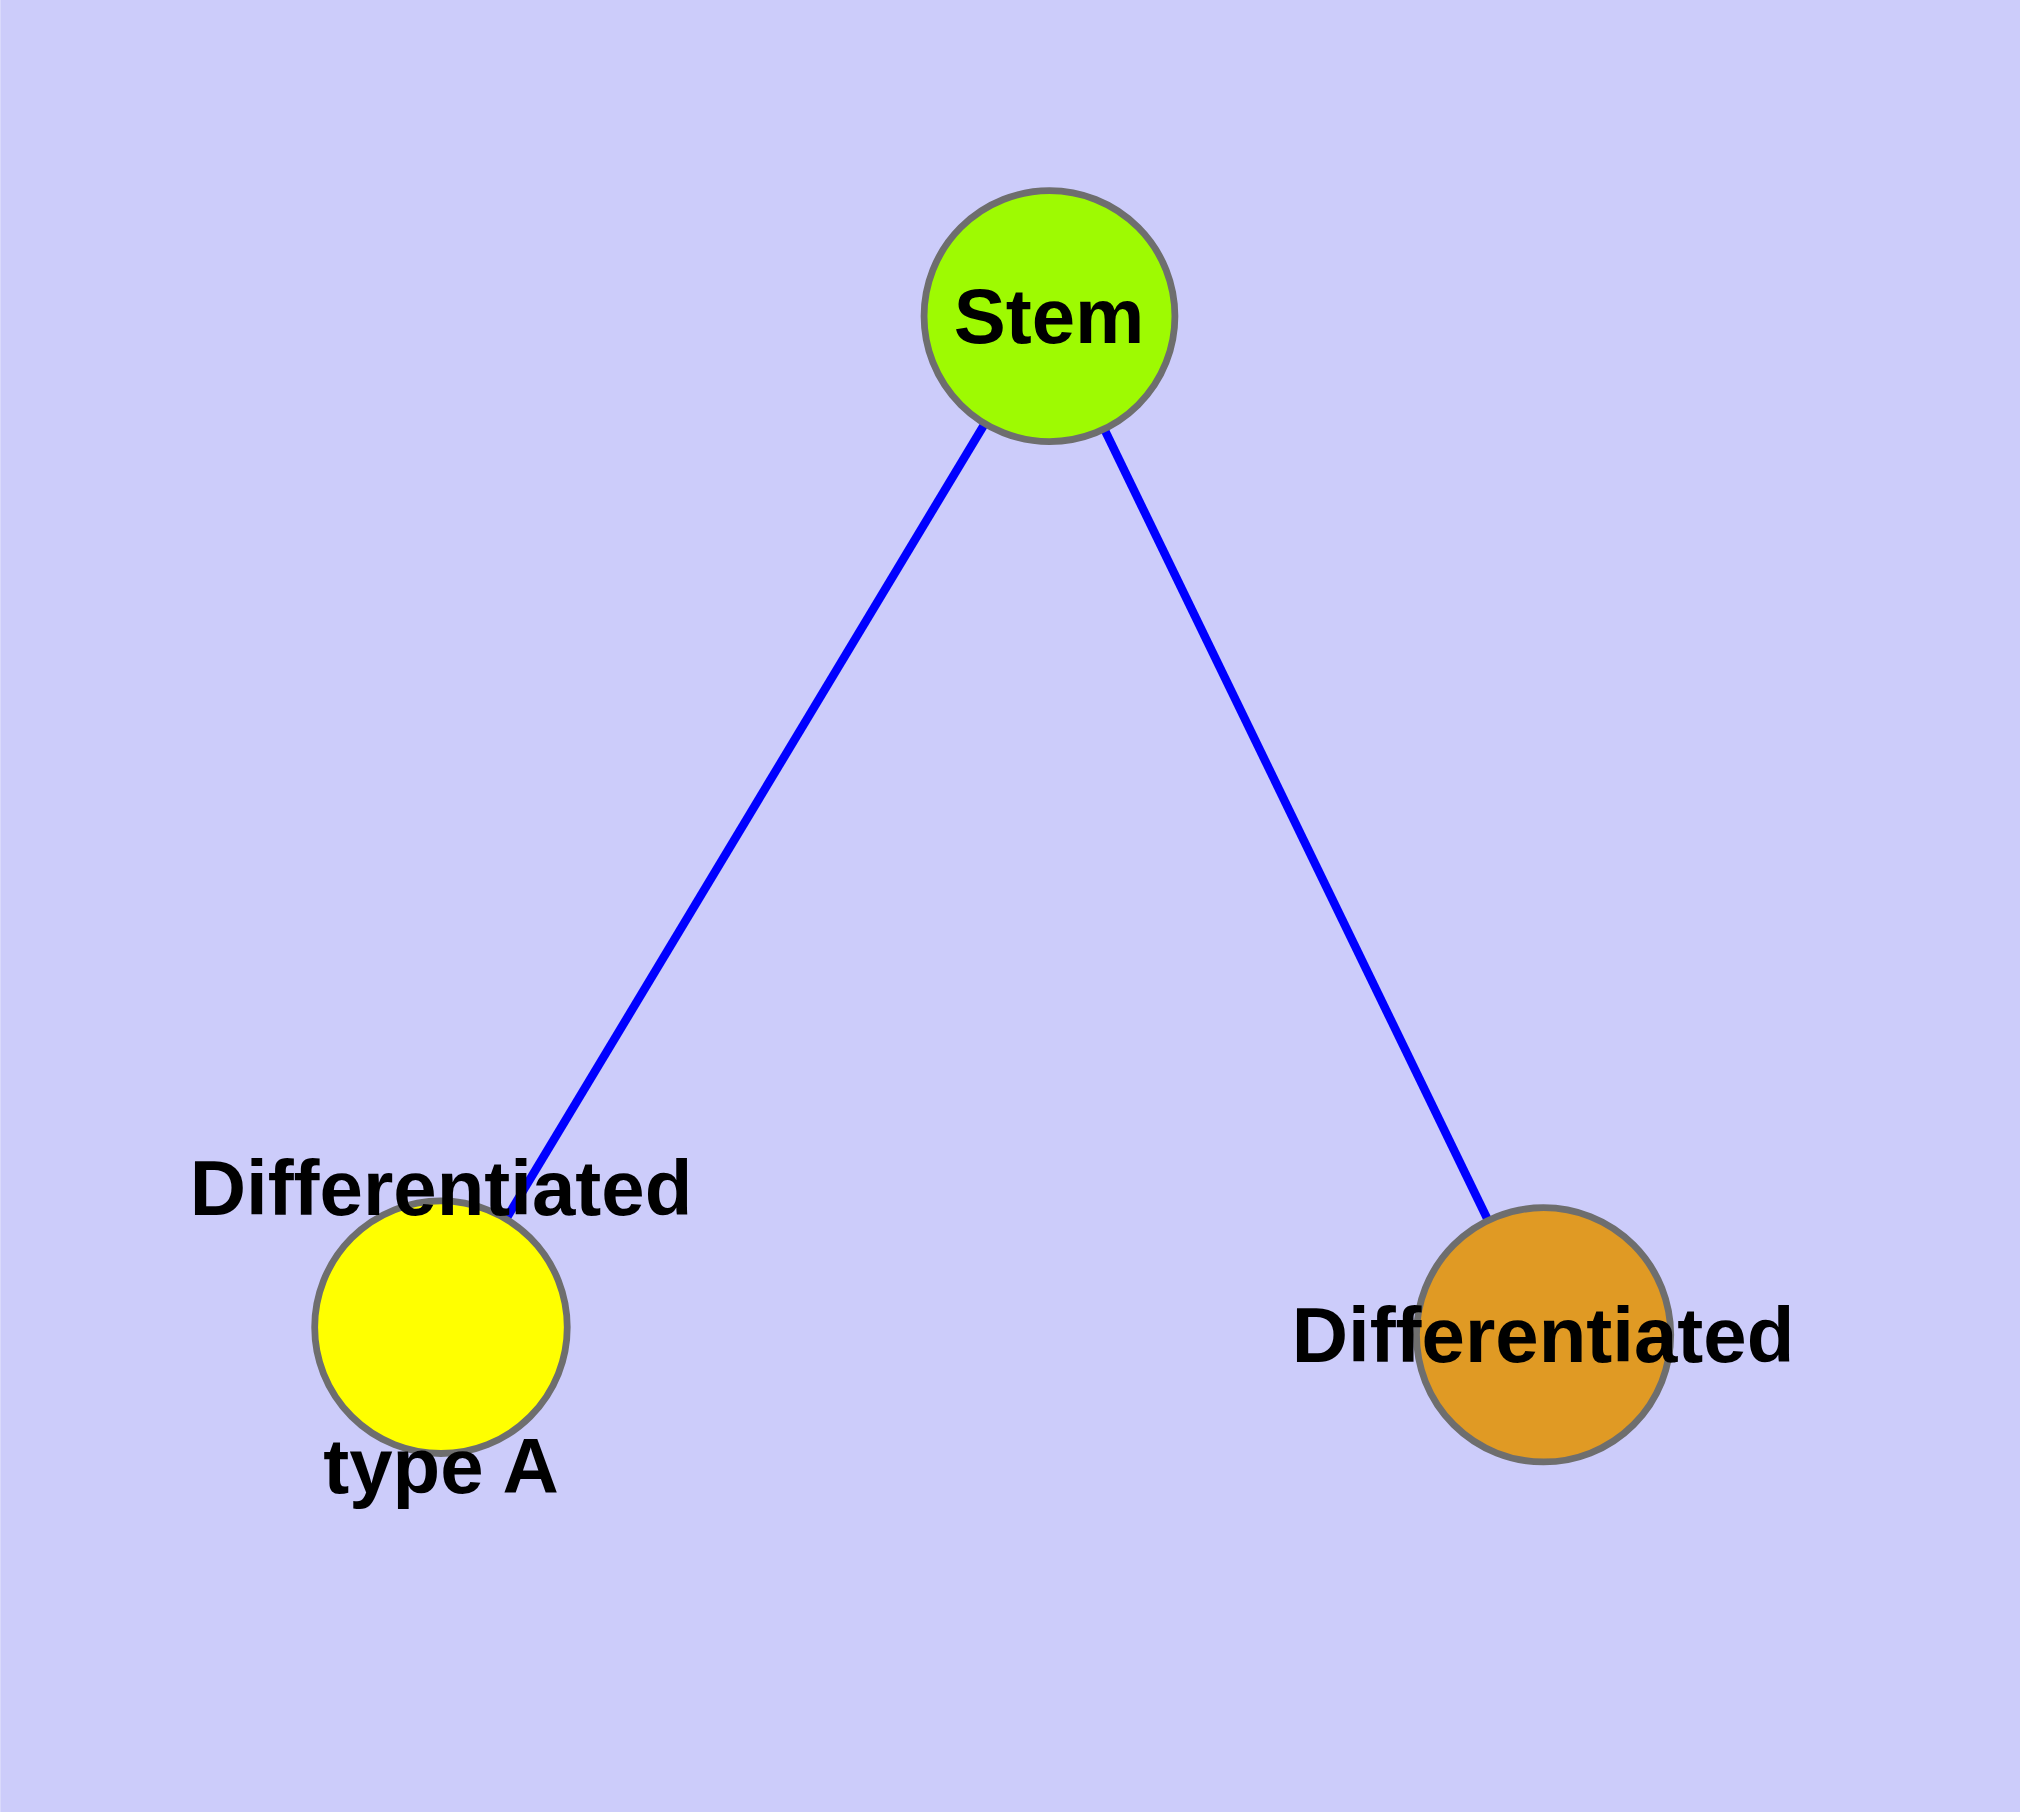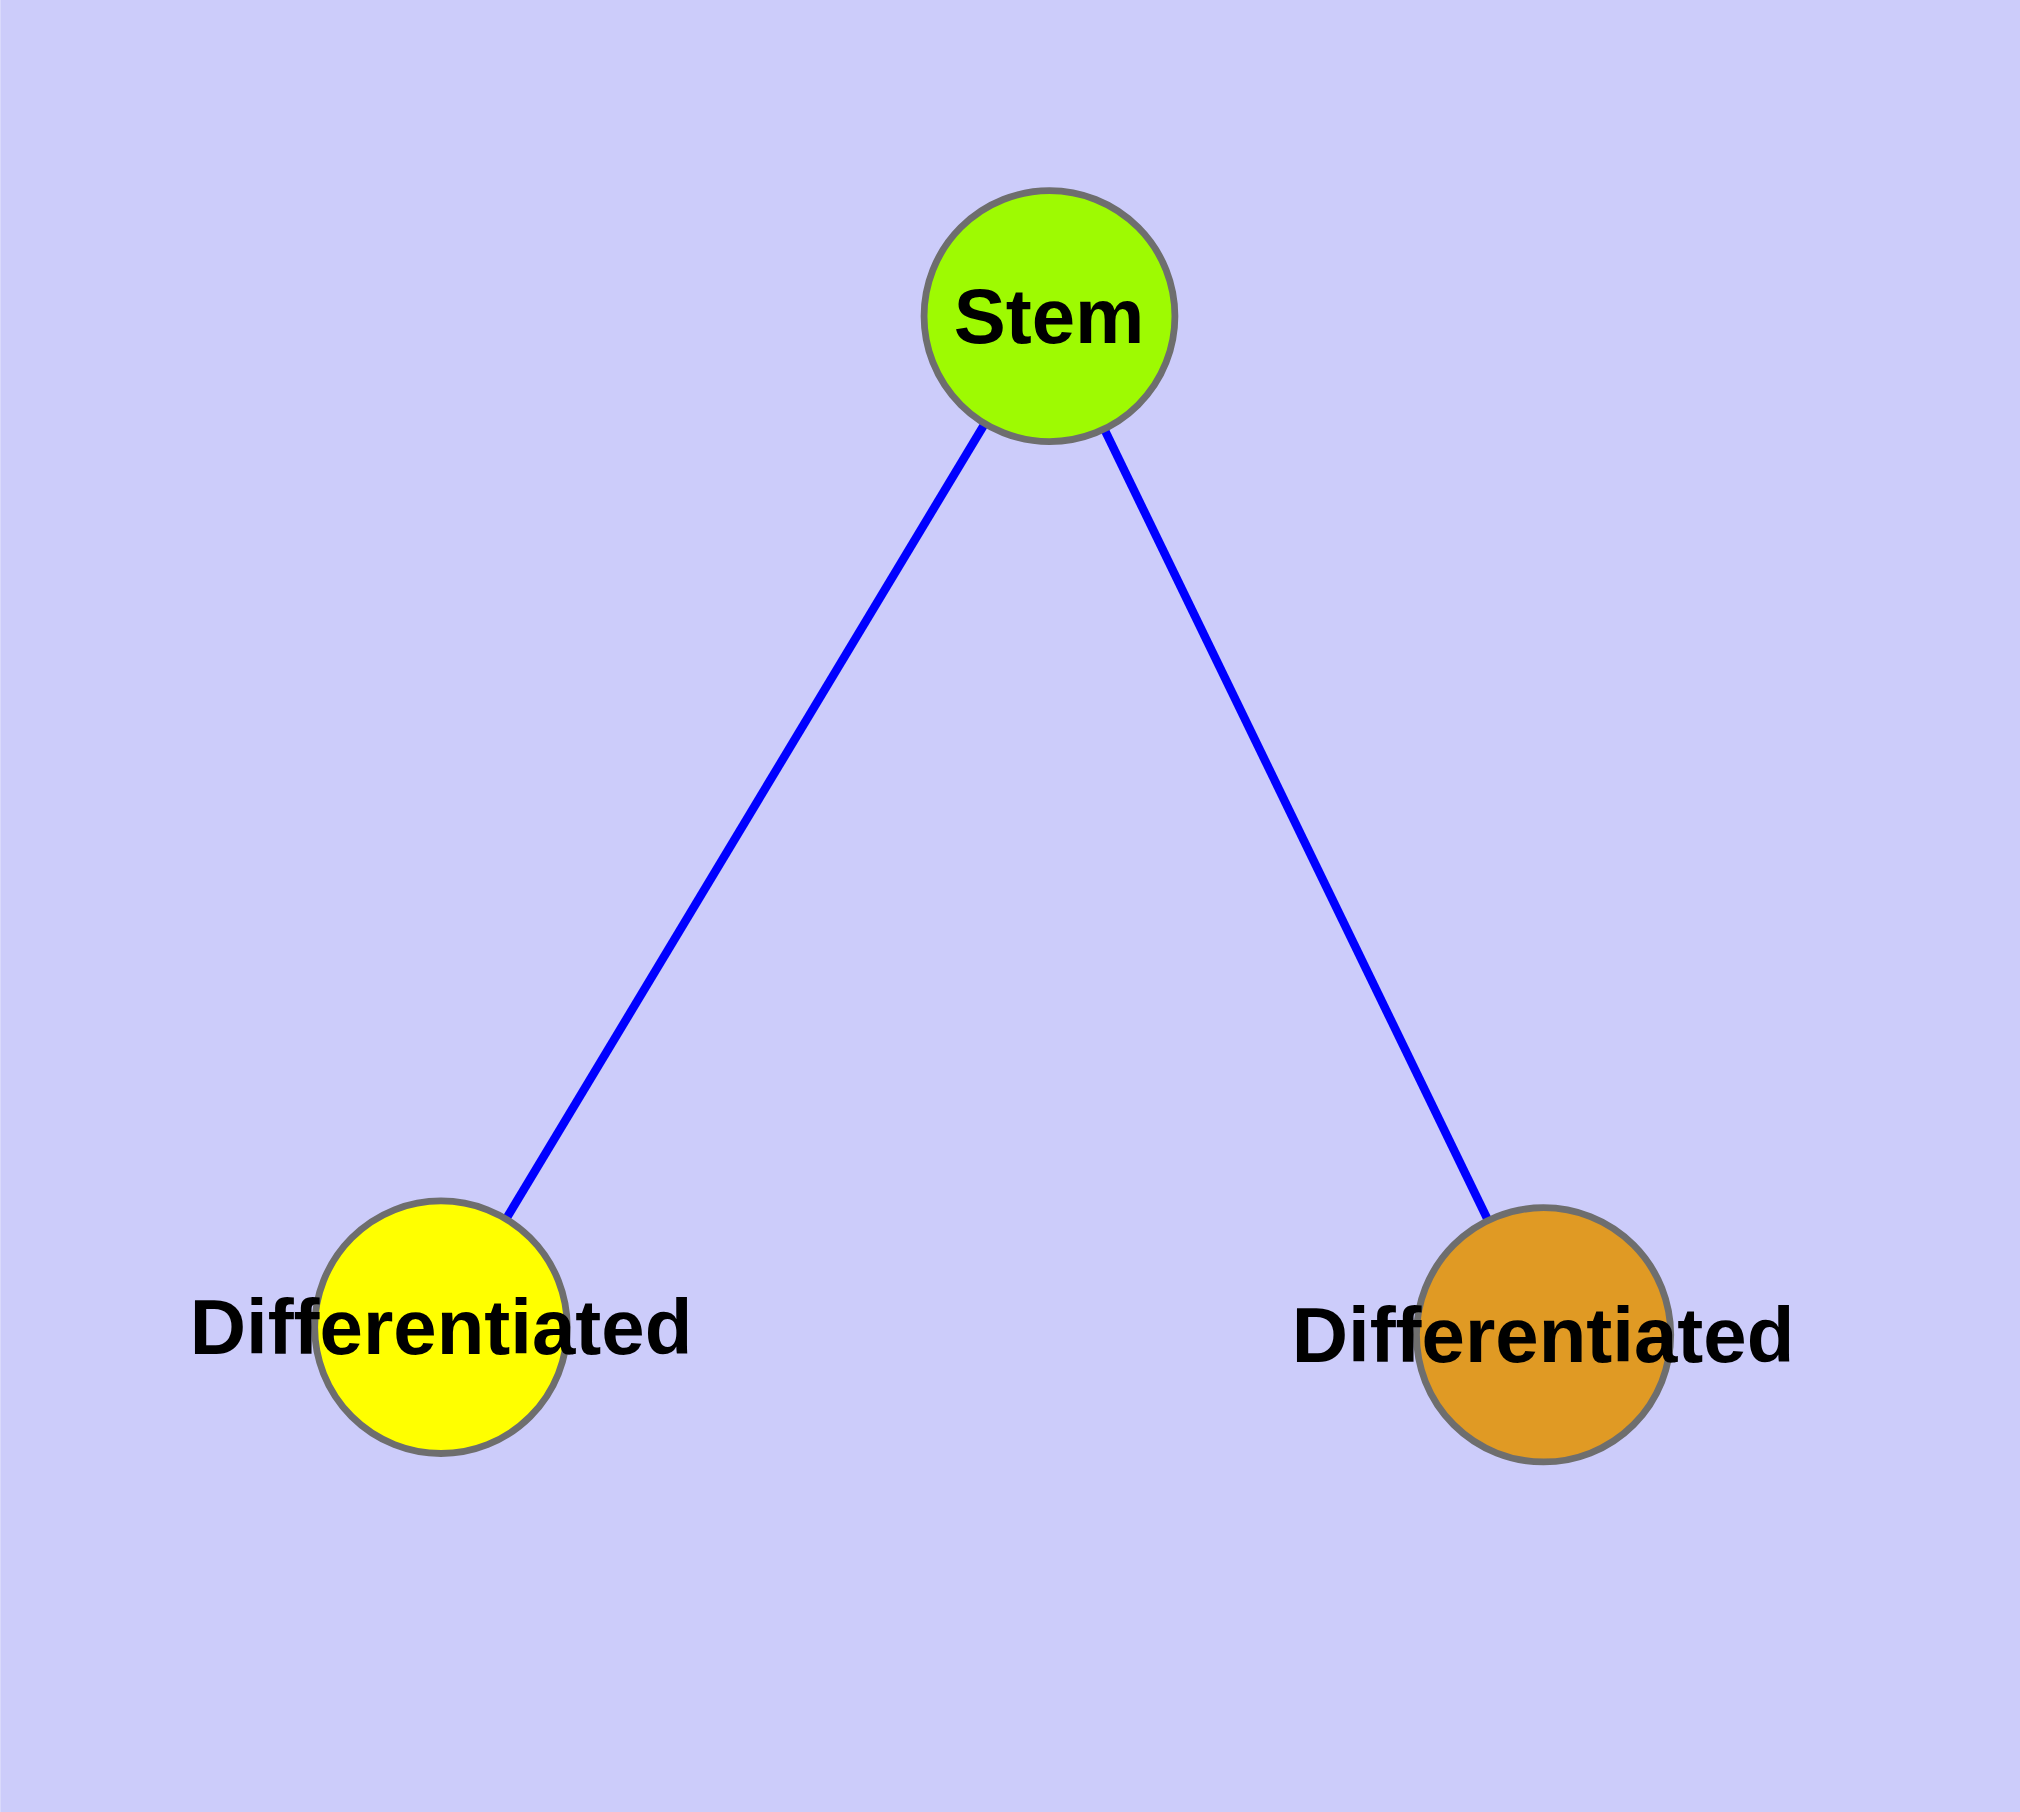--- a/index.html
+++ b/index.html
@@ -54,20 +54,21 @@
       <circle class="node" cx="1821" cy="1575" r="150" fill="#e09a24" stroke="#6e6e6e" stroke-width="8"></circle>
     </g>
   </svg>
 
   <div class="node-label" style="left: 1049px; top: 316px; font-size: 78px; color: rgb(0, 0, 0);">
     <div>Stem</div>
   </div>
 
   <div class="node-label" style="left: 441px; top: 1327px; font-size: 78px; color: rgb(0, 0, 0);">
     <div>Differentiated</div>
+    <div>type A</div>
   </div>
 
   <div class="node-label" style="left: 1543px; top: 1335px; font-size: 78px; color: rgb(0, 0, 0);">
     <div>Differentiated</div>
   </div>
 
 </div>
 
 
 </body></html>

